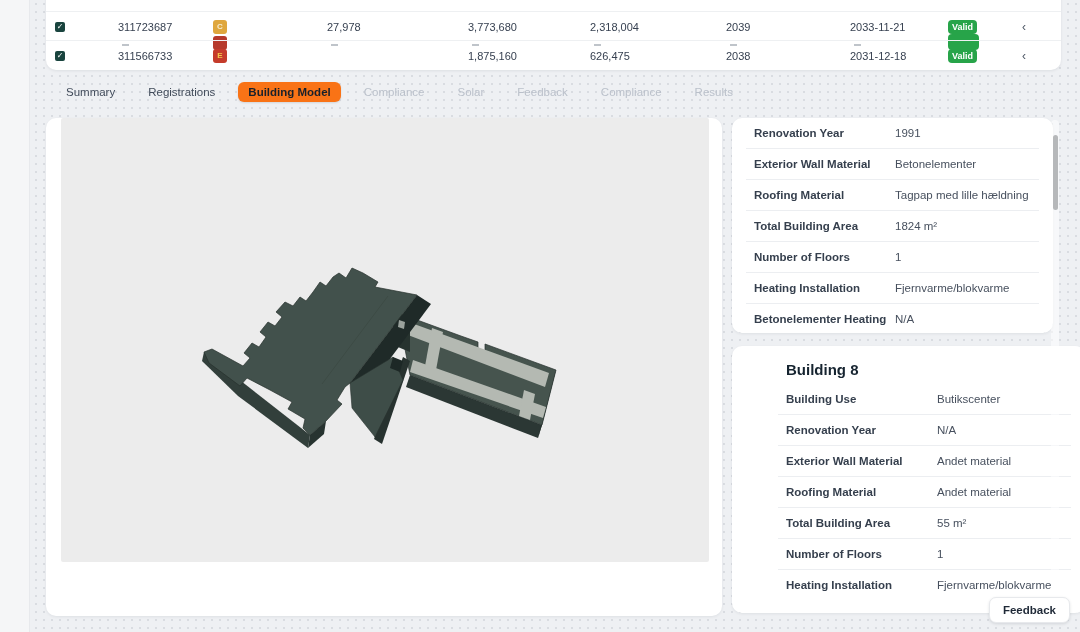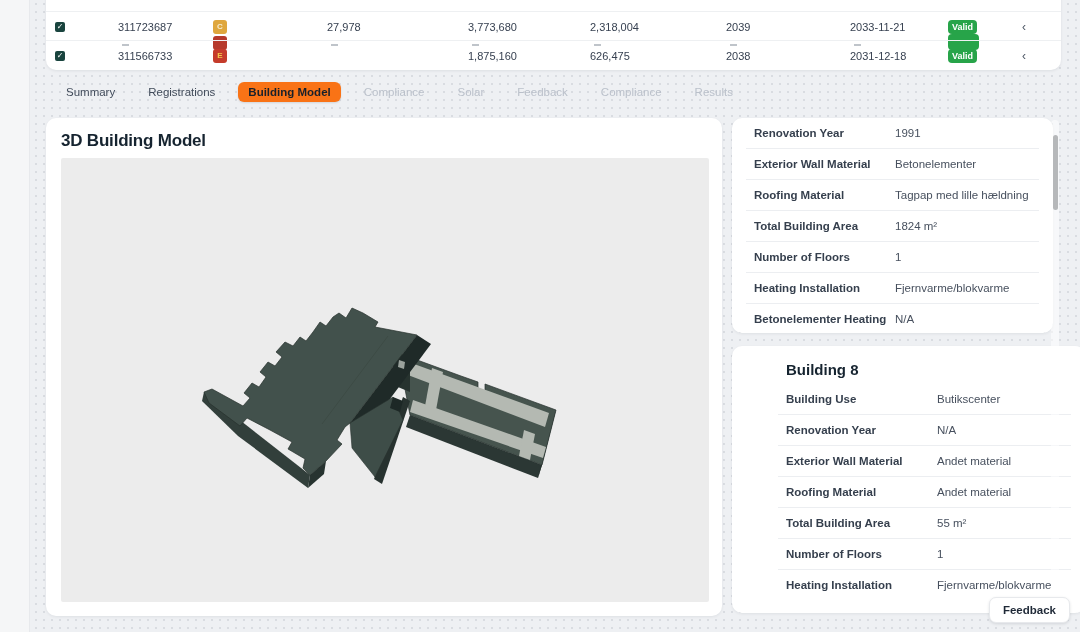--- a/index.html
+++ b/index.html
@@ -100,21 +100,20 @@
   <span class="tab enabled">Registrations</span>
   <span class="tab active">Building Model</span>
   <span class="tab disabled">Compliance</span>
   <span class="tab disabled">Solar</span>
   <span class="tab disabled">Feedback</span>
   <span class="tab disabled">Compliance</span>
   <span class="tab disabled">Results</span>
 </div>
 
 <div class="model-card">
-  <div class="model-title">3D Building Model</div>
   <div class="model-viewport">
     <svg width="648" height="444" viewBox="61 158 648 444" xmlns="http://www.w3.org/2000/svg">
 
       <polygon points="410,415 542,465 538,478 406,427" fill="#2b3734"></polygon>
       <polygon points="556,410 542,465 538,478 551,422" fill="#242f2c"></polygon>
 
       <path d="M398,353 L461,376 L478,382 L478,391 L485,394 L485,384 L556,410 L542,465 L410,415 Z" fill="#46544e" stroke="#27312e" stroke-width="0.7"></path>
 
       <polygon points="403,360 549,413 545,427 400,372" fill="#b4b9b2"></polygon>
       <polygon points="413,400 546,447 543,458 410,412" fill="#b4b9b2"></polygon>

